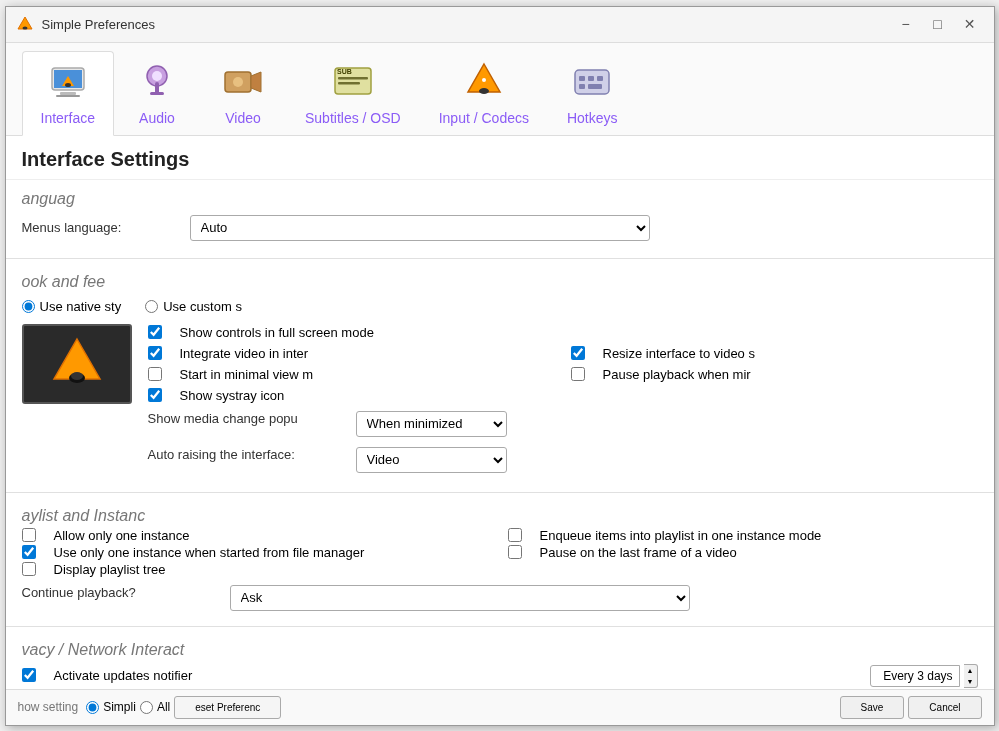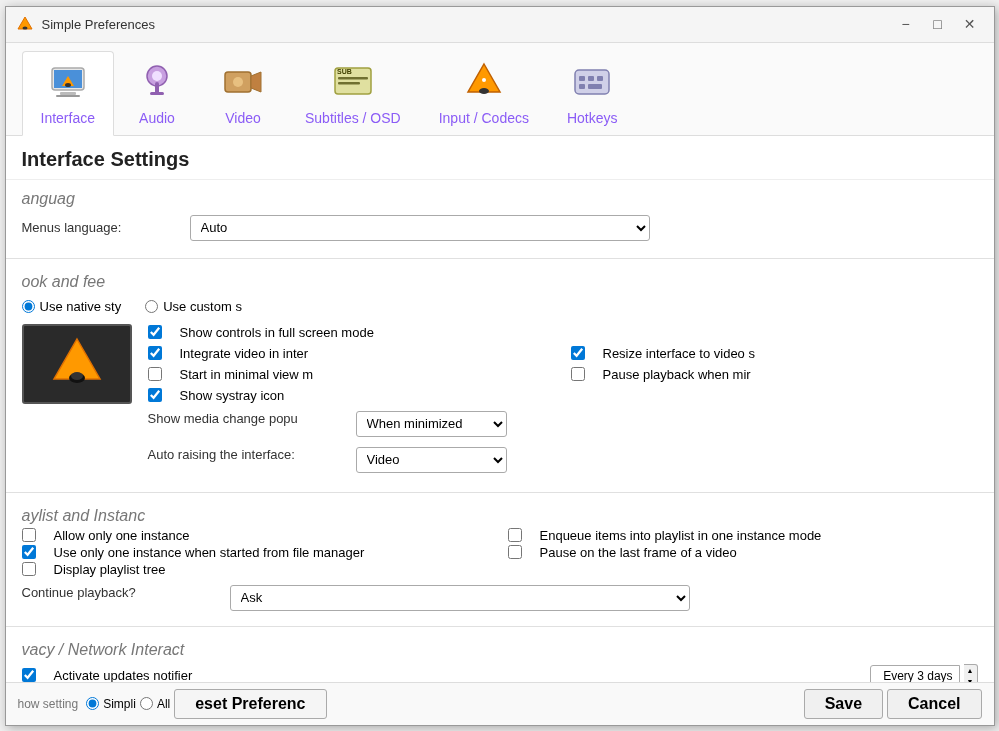--- a/index.html
+++ b/index.html
@@ -237,22 +237,21 @@
       background: #f9f9f9;
       gap: 4px;
     }
     .radio-simple { display: flex; align-items: center; gap: 4px; font-size: 12px; }
     .btn {
       padding: 5px 20px;
       border: 1px solid #aaa;
       border-radius: 3px;
       background: #f0f0f0;
       cursor: pointer;
-      font-size: 16px;
-      font-weight: bold;
+      font-size: 10px;
     }
     .btn-reset {
       background: #f5f5f5;
       margin-right: 4px;
     }
     .btn-save {
       background: #f0f0f0;
     }
     .btn-cancel { background: #f0f0f0; }
     .spacer { flex: 1; }

